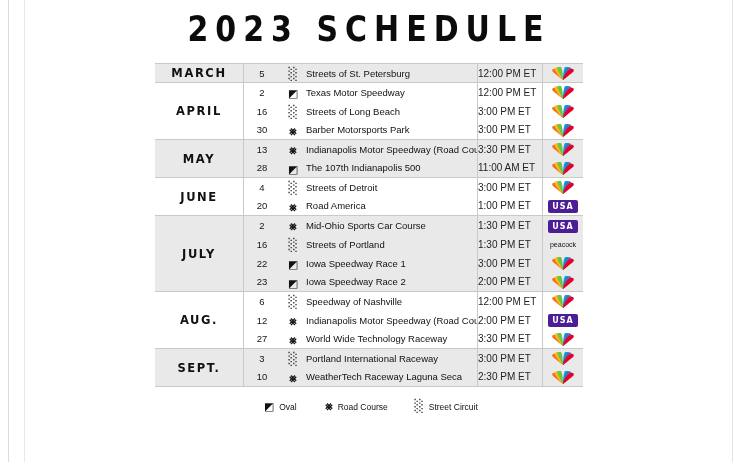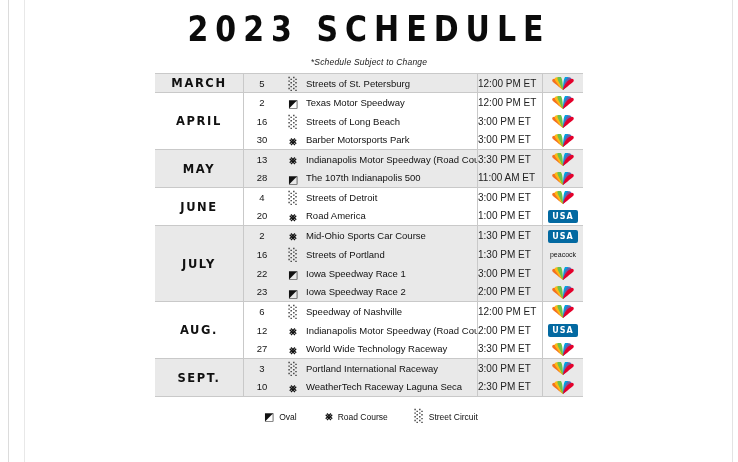--- a/index.html
+++ b/index.html
@@ -77,21 +77,21 @@
     font-size: 8.5px;
     font-style: italic;
     font-weight: bold;
     letter-spacing: 0.6px;
     color: #111;
     white-space: nowrap;
   }
 
   table.sched {
     width: 428px;
-    margin: 6px auto 0 auto;
+    margin: 20px auto 0 auto;
     border-collapse: collapse;
     table-layout: fixed;
   }
   table.sched td {
     padding: 0;
     vertical-align: middle;
   }
 
   .month-cell {
     width: 88px;
@@ -171,21 +171,21 @@
     position: relative;
     width: 30px;
     height: 14px;
   }
   .net.nbc .peacock {
     position: absolute;
     left: 0; top: 0;
     width: 30px; height: 14px;
   }
   .net.usa {
-    background: #0369a1;
+    background: #4c1d95;
     color: #fff;
     border-radius: 2px;
     font-family: "DejaVu Sans", sans-serif;
     font-size: 8px;
     letter-spacing: 1px;
     width: 30px;
     height: 13px;
     line-height: 13px;
   }
   .net.peacocktxt {
@@ -217,21 +217,20 @@
 </head>
 <body>
 
 <div class="edge-left"></div>
 <div class="edge-left2"></div>
 <div class="edge-right"></div>
 
 <div class="sheet">
 
   <div class="title">2023 SCHEDULE</div>
-  <div class="subtitle">*Schedule Subject to Change</div>
 
 
   <table class="sched" id="schedule-table">
 
   <tbody class="band band-shaded">
         <tr class="row">
           <td class="month-cell" rowspan="1">MARCH</td>
           <td class="date-cell">5</td>
           <td class="type-cell"><span class="glyph street"></span></td>
           <td class="track-cell">Streets of St. Petersburg</td>

